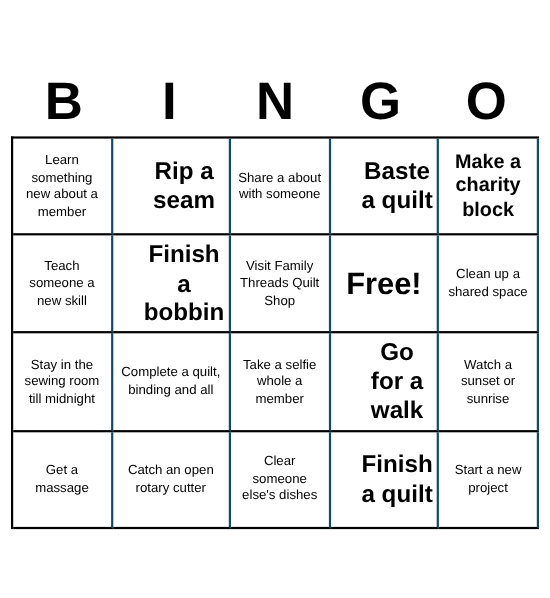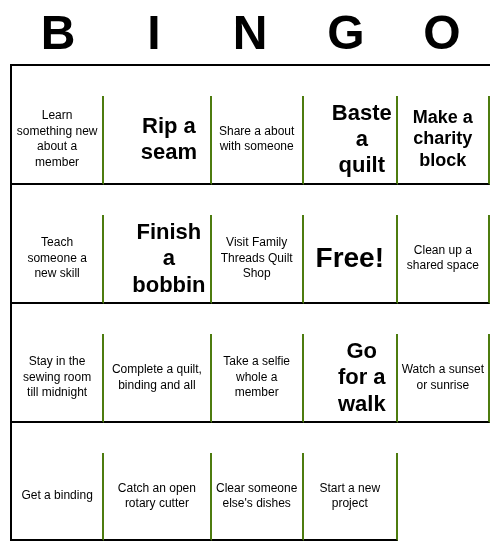--- a/index.html
+++ b/index.html
@@ -28,31 +28,30 @@
       line-height: 1.1;
       padding: 4px 0;
     }
     .bingo-grid {
       display: grid;
       grid-template-columns: repeat(5, 1fr);
       border-top: 2px solid #000;
       border-left: 2px solid #000;
     }
     .bingo-cell {
-      border-right: 2px solid #4d7c0f;
+      border-right: 2px solid #0c4a6e;
       border-bottom: 2px solid #000;
       min-height: 88px;
       display: flex;
       align-items: center;
       justify-content: center;
       text-align: center;
       padding: 4px;
       font-size: 12px;
       line-height: 1.3;
-      margin-top: 30px;
     }
     .bingo-cell.large-text {
       font-size: 22px;
       font-weight: bold;
       line-height: 1.2;
       padding-left: 28px;
     }
     .bingo-cell.free {
       font-size: 28px;
       font-weight: bold;
@@ -83,18 +82,19 @@
       <div class="bingo-cell">Teach someone a new skill</div>
       <div class="bingo-cell large-text">Finish a bobbin</div>
       <div class="bingo-cell">Visit Family Threads Quilt Shop</div>
       <div class="bingo-cell free">Free!</div>
       <div class="bingo-cell">Clean up a shared space</div>
       <div class="bingo-cell">Stay in the sewing room till midnight</div>
       <div class="bingo-cell">Complete a quilt, binding and all</div>
       <div class="bingo-cell">Take a selfie whole a member</div>
       <div class="bingo-cell large-text">Go for a walk</div>
       <div class="bingo-cell">Watch a sunset or sunrise</div>
-      <div class="bingo-cell">Get a binding</div>
+      <div class="bingo-cell">Get a massage</div>
       <div class="bingo-cell">Catch an open rotary cutter</div>
       <div class="bingo-cell">Clear someone else's dishes</div>
+      <div class="bingo-cell large-text">Finish a quilt</div>
       <div class="bingo-cell">Start a new project</div>
     </div>
 </div>
 
 </body></html>

